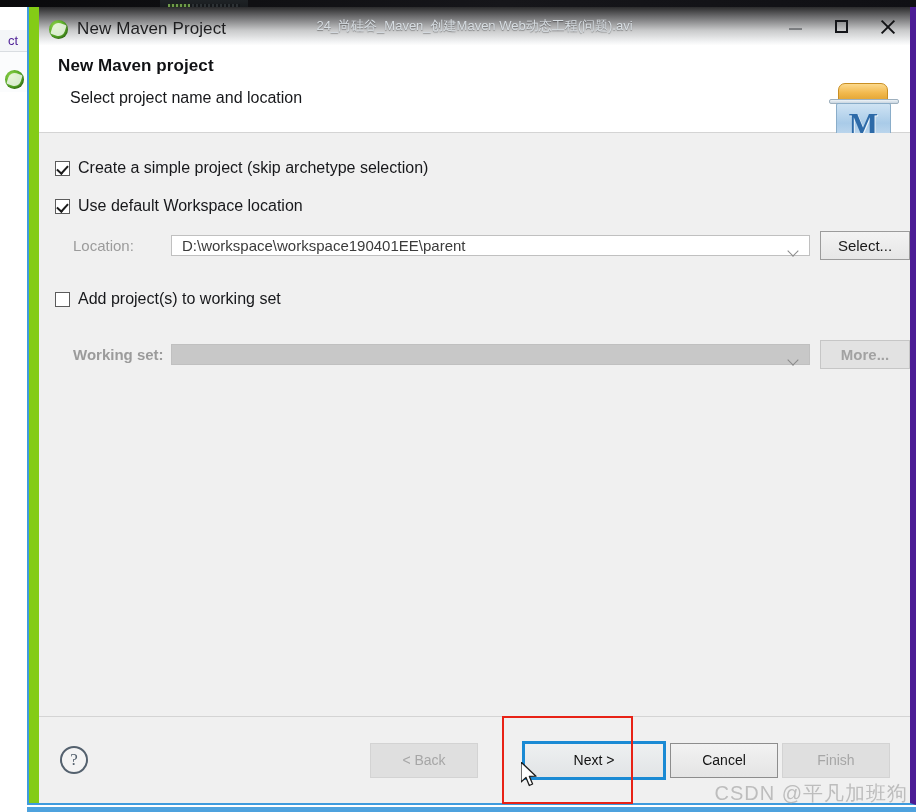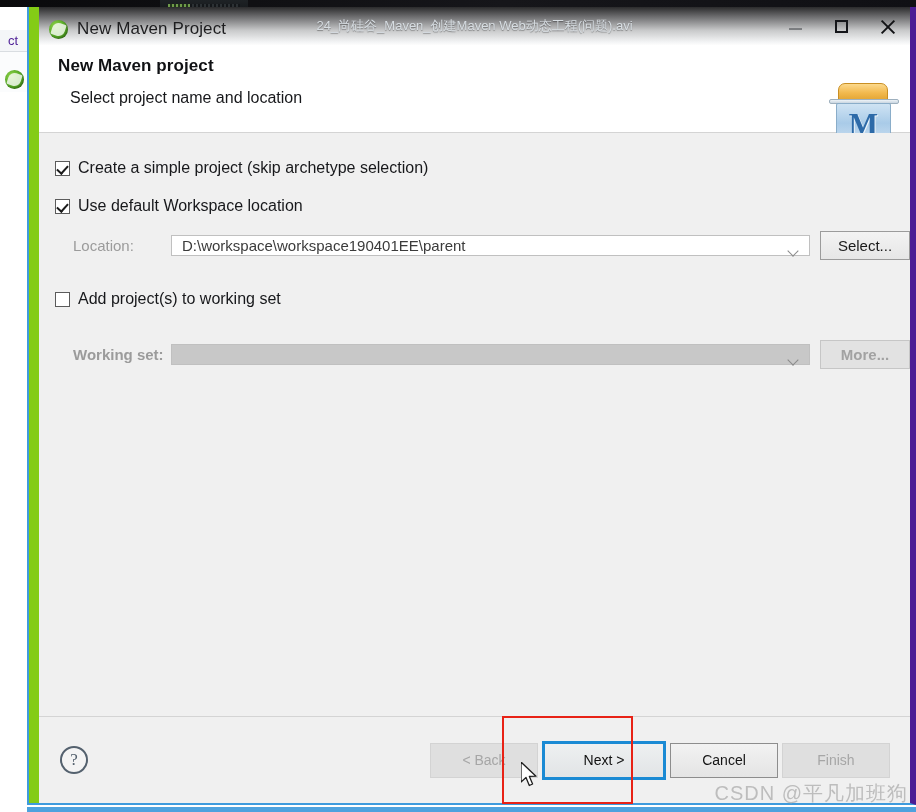--- a/index.html
+++ b/index.html
@@ -415,22 +415,23 @@
   }
   .dlg-btn.disabled {
     background: #dfdfdf;
     border: 1px solid #d3d3d3;
     color: #a6a6a6;
   }
   .dlg-btn.focused {
     background: linear-gradient(to bottom, #eef0f1 0%, #e1e4e6 100%);
     border: 3px solid #1a8ad4;
     color: #101010;
-    width: 124px;
+    width: 144px;
     height: 39px;
+    margin-left: 40px;
   }
   #btn-next-wrap { position: relative; }
 
   
   #mouse-cursor {
     position: absolute;
     left: 521px; top: 762px;
     width: 17px; height: 26px;
     pointer-events: none;
     z-index: 60;

